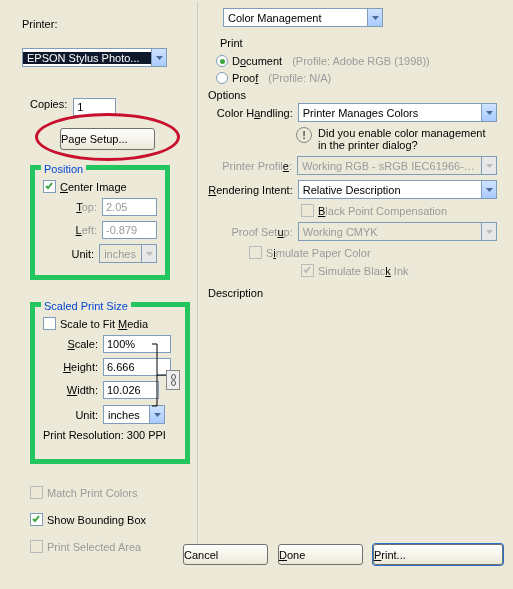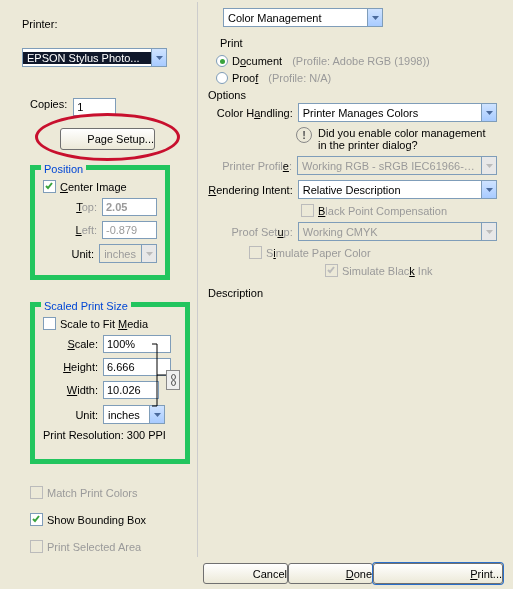--- a/index.html
+++ b/index.html
@@ -10,21 +10,21 @@
 .underline{text-decoration:underline}
 input[type=text],.textbox{background:#fff;border:1px solid #7f9db9;height:18px;padding:1px 3px;font-size:11px}
 .dropdown{display:flex;align-items:center;border:1px solid #7f9db9;background:#fff;height:19px}
 .dropdown .val{flex:1;padding:0 4px;white-space:nowrap;overflow:hidden;text-overflow:ellipsis}
 .dropdown .btn{width:15px;height:100%;background:linear-gradient(#cfe3ff,#a8cbff);display:flex;align-items:center;justify-content:center;border-left:1px solid #7f9db9}
 .dropdown .btn svg{display:block}
 .dropdown.sel .val{background:#0f172a;color:#fff}
 .dropdown.disabled{background:#ece9d8}
 .dropdown.disabled .btn{background:#e8e8e8}
 .dropdown.disabled .val{color:#9a9a9a}
-.btn-xp{background:linear-gradient(#fff,#ece9d8);border:1px solid #707070;border-radius:3px;height:21px;display:flex;align-items:center;justify-content:flex-end;text-align:center}
+.btn-xp{background:linear-gradient(#fff,#ece9d8);border:1px solid #707070;border-radius:3px;height:21px;display:flex;align-items:center;justify-content:flex-start;text-align:center}
 .btn-xp.default{box-shadow:0 0 0 1px #2a6fc9}
 .check{width:13px;height:13px;border:1px solid #7f9db9;background:#fff;display:inline-flex;align-items:center;justify-content:center;margin-right:4px;vertical-align:middle}
 .check.on svg{display:block}
 .check svg{display:none}
 .check.dis{background:#ece9d8;border-color:#bbb}
 .radio{width:12px;height:12px;border:1px solid #7f9db9;border-radius:50%;background:#fff;display:inline-flex;align-items:center;justify-content:center;margin-right:4px;vertical-align:middle}
 .radio .dot{width:5px;height:5px;border-radius:50%;background:#39a33c}
 .row{display:flex;align-items:center;margin-bottom:5px}
 .lbl-r{width:55px;text-align:right;margin-right:5px}
 .lbl-r2{width:85px;text-align:right;margin-right:5px}
@@ -60,21 +60,21 @@
   <div class="row">
     <span class="check on">
         <svg width="9" height="9">
           <path d="M1 4l2 2 4-5" stroke="#39a33c" stroke-width="2" fill="none"></path>
         </svg>
       </span>
     <span><span class="underline">C</span><span>enter Image</span></span>
   </div>
   <div class="row">
       <span class="lbl-r gray"><span class="underline">T</span>op:</span>
-      <input type="text" class="textbox gray" style="width: 55px; font-weight: bold;" disabled="" value="2.05">
+      <input type="text" class="textbox gray" style="width: 55px;" disabled="" value="2.05">
     </div>
   <div class="row">
       <span class="lbl-r gray"><span class="underline">L</span>eft:</span>
       <input type="text" class="textbox gray" style="width: 55px;" disabled="" value="-0.879">
     </div>
   <div class="row">
       <span class="lbl-r">Unit:</span>
     <div class="dropdown disabled" style="width:62px">
         <span class="val">inches</span>
         <span class="btn">
@@ -218,33 +218,33 @@
           <svg width="7" height="4">
             <path d="M0 0h7L3.5 4z" fill="#bbb"></path>
           </svg>
         </span>
       </div>
   </div>
   <div class="row" style="margin-left:41px">
       <span class="check dis"></span>
       <span class="gray">S<span class="underline">i</span>mulate Paper Color</span>
     </div>
-  <div class="row" style="margin-left:117px">
+  <div class="row" style="margin-left:93px">
       <span class="check dis" style="position:relative">
         <svg width="9" height="9" style="display:block">
           <path d="M1 4l2 2 4-5" stroke="#bbb" stroke-width="2" fill="none"></path>
         </svg>
       </span>
       <span class="gray">Simulate Blac<span class="underline">k</span> Ink</span>
     </div>
 
   <div style="margin-top:10px">Description</div>
 </div>
 
-<div style="position:absolute;bottom:5px;right:10px;display:flex;">
+<div style="position:absolute;bottom:24px;right:10px;display:flex;gap:10px">
   <div class="btn-xp" style="width:85px">
       <span>Cancel</span>
     </div>
   <div class="btn-xp" style="width:85px">
       <span><span class="underline">D</span>one</span>
     </div>
   <div class="btn-xp default" style="width:130px">
       <span><span class="underline">P</span>rint...</span>
     </div>
 </div>

